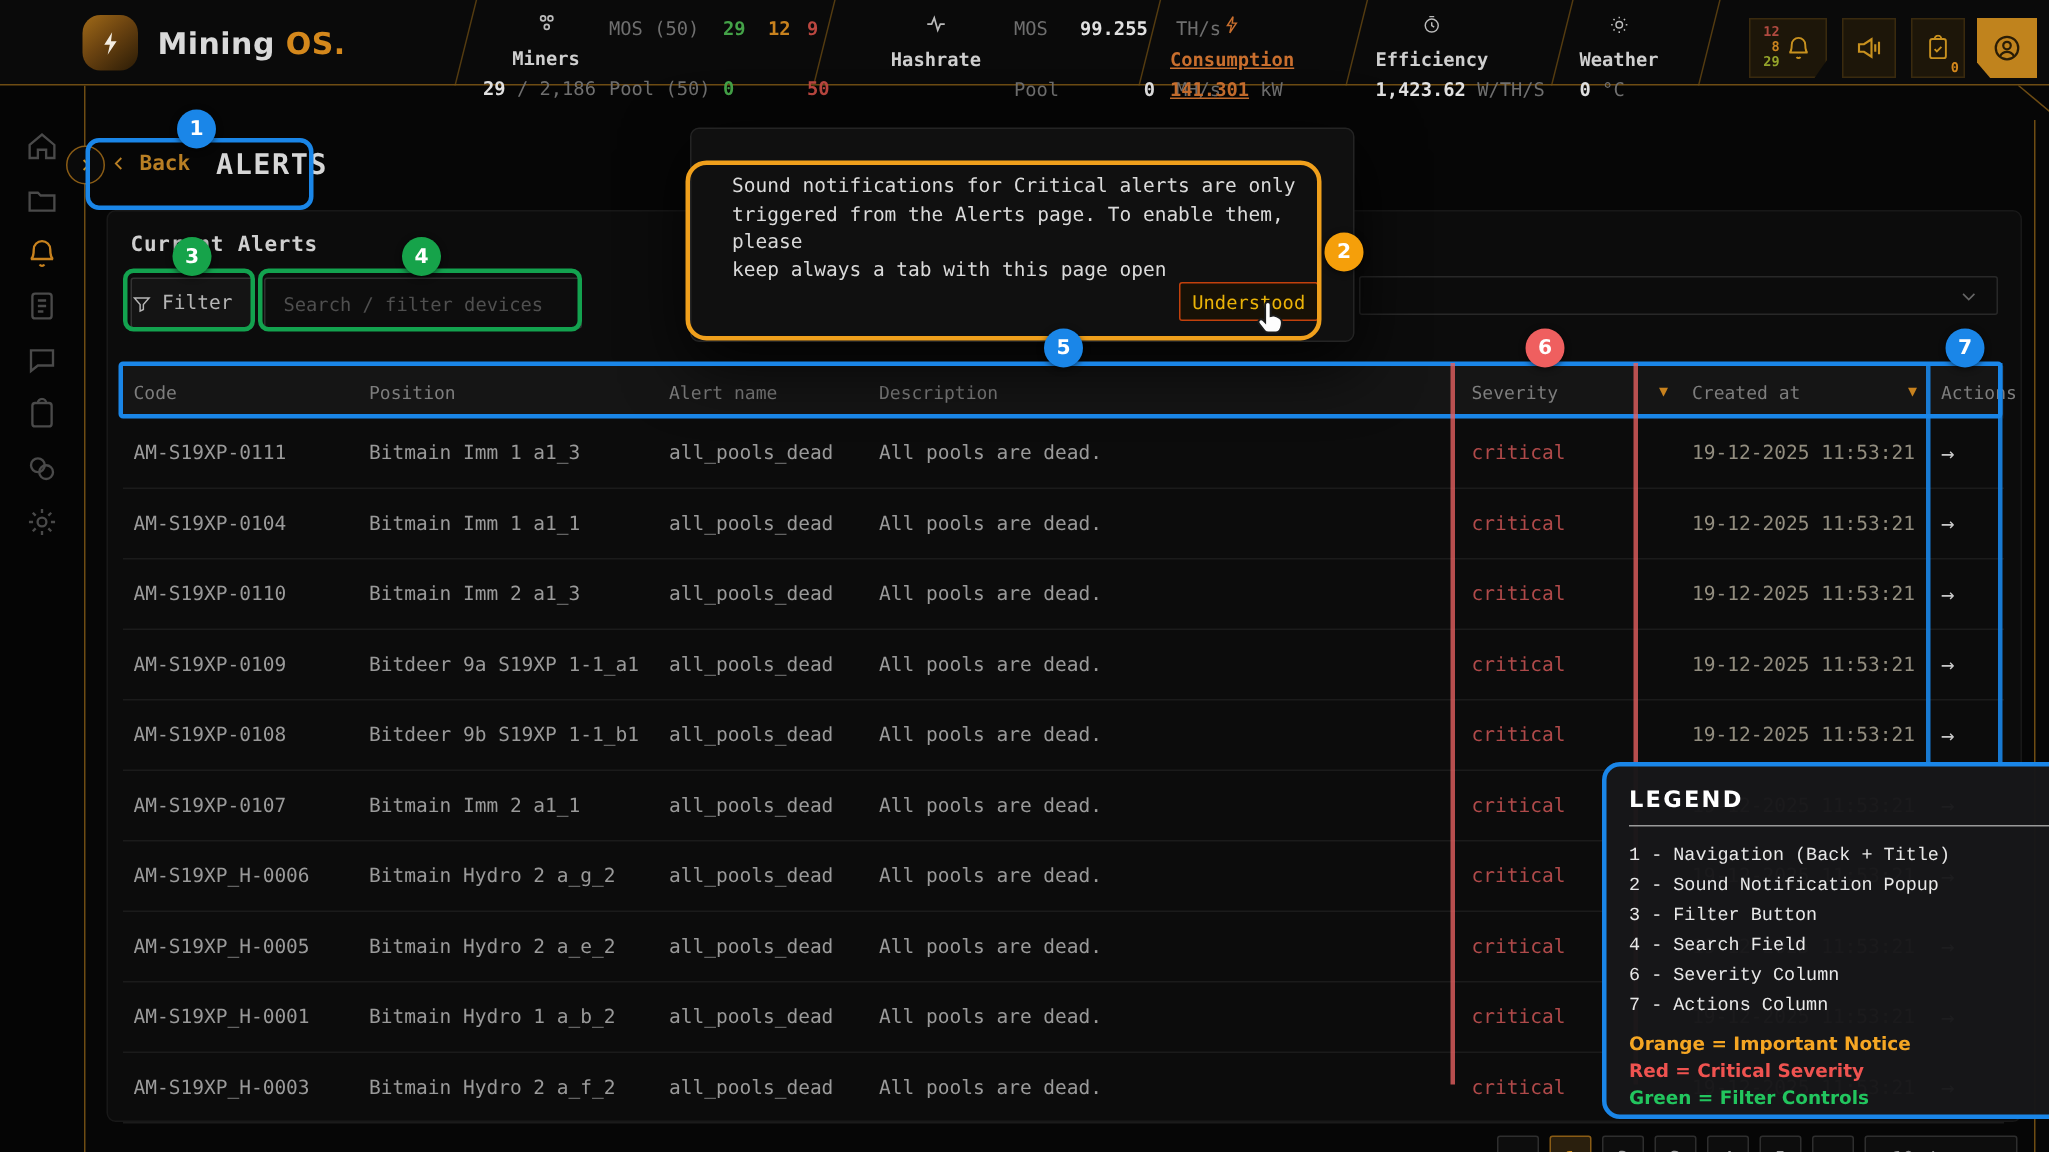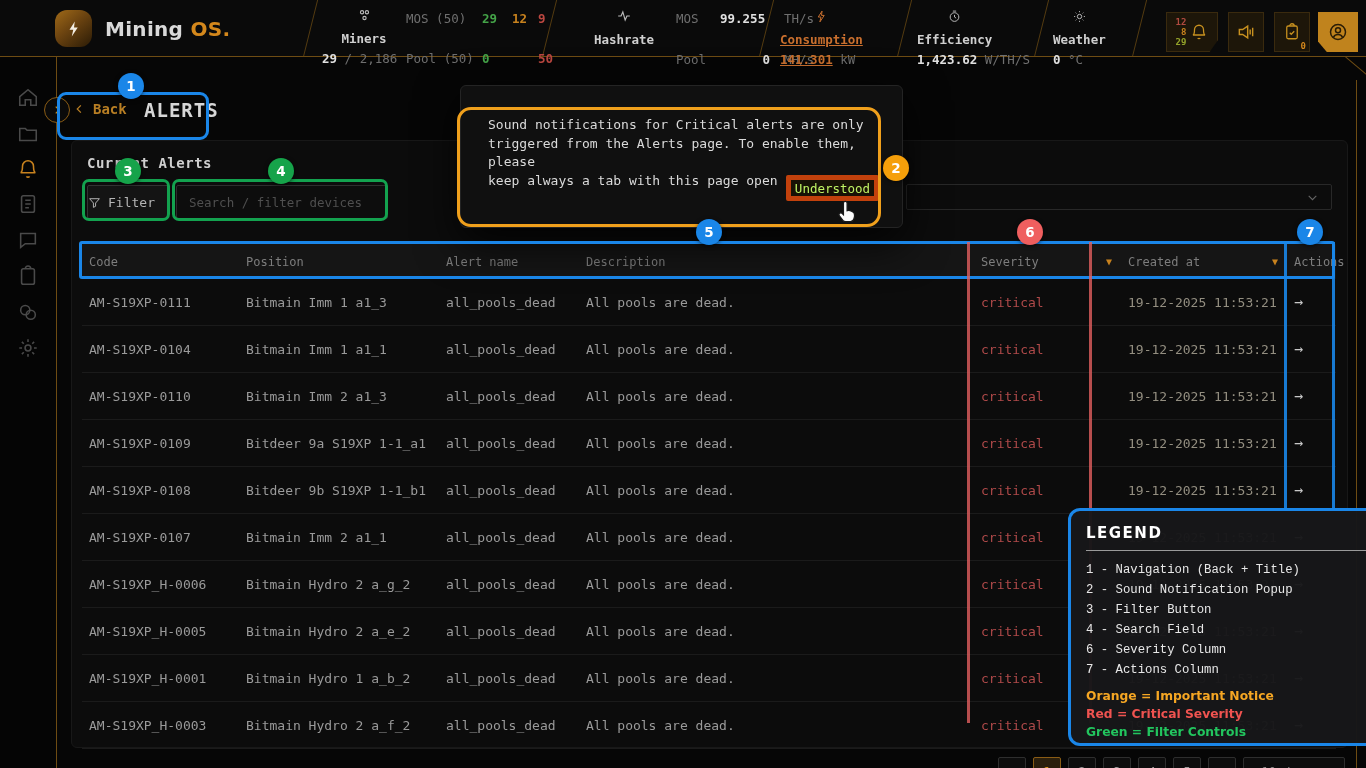--- a/index.html
+++ b/index.html
@@ -92,22 +92,22 @@
     font-size:12px; display:flex; align-items:center; justify-content:center; border-radius:2px; }
   .page-btn.active { background:#2a1f0d; border-color:#8a5c15; color:#d8921e; font-weight:bold; }
   .size-select { width:102px; height:30px; border:1px solid #2e2e2e; background:#0d0d0d; color:#8a8a8a;
     font-size:12px; display:flex; align-items:center; justify-content:center; border-radius:2px; }
 
   
   .popup { position:absolute; left:460px; top:85px; width:443px; height:143px; background:#101010;
     border:1px solid #242424; border-radius:6px; box-shadow:0 14px 44px rgba(0,0,0,.85); z-index:20; }
   .popup-msg { position:absolute; left:27px; top:30px; width:400px; font-size:13px; line-height:18.5px;
     color:#dadada; white-space:pre-line; }
-  .popup-btn { position:absolute; left:325px; top:89px; width:93px; height:26px; border:5px solid #c2410c;
-    background:#171106; color:#bef264; font-size:12.5px; display:flex; align-items:center;
+  .popup-btn { position:absolute; left:325px; top:102px; width:93px; height:26px; border:1px solid #c2410c;
+    background:#171106; color:#eab308; font-size:12.5px; display:flex; align-items:center;
     justify-content:center; border-radius:2px; }
 
   
   .frame-right { position:absolute; left:1356px; top:80px; width:1px; height:688px; background:#6e4c13; z-index:3; }
   .frame-diag { position:absolute; left:1342px; top:66px; width:30px; height:1px; background:#6e4c13;
     transform:rotate(40deg); z-index:3; }
 
   
   .ann { position:absolute; pointer-events:none; z-index:30; }
   .ann-box-blue { border:3px solid #1a86e8; }

